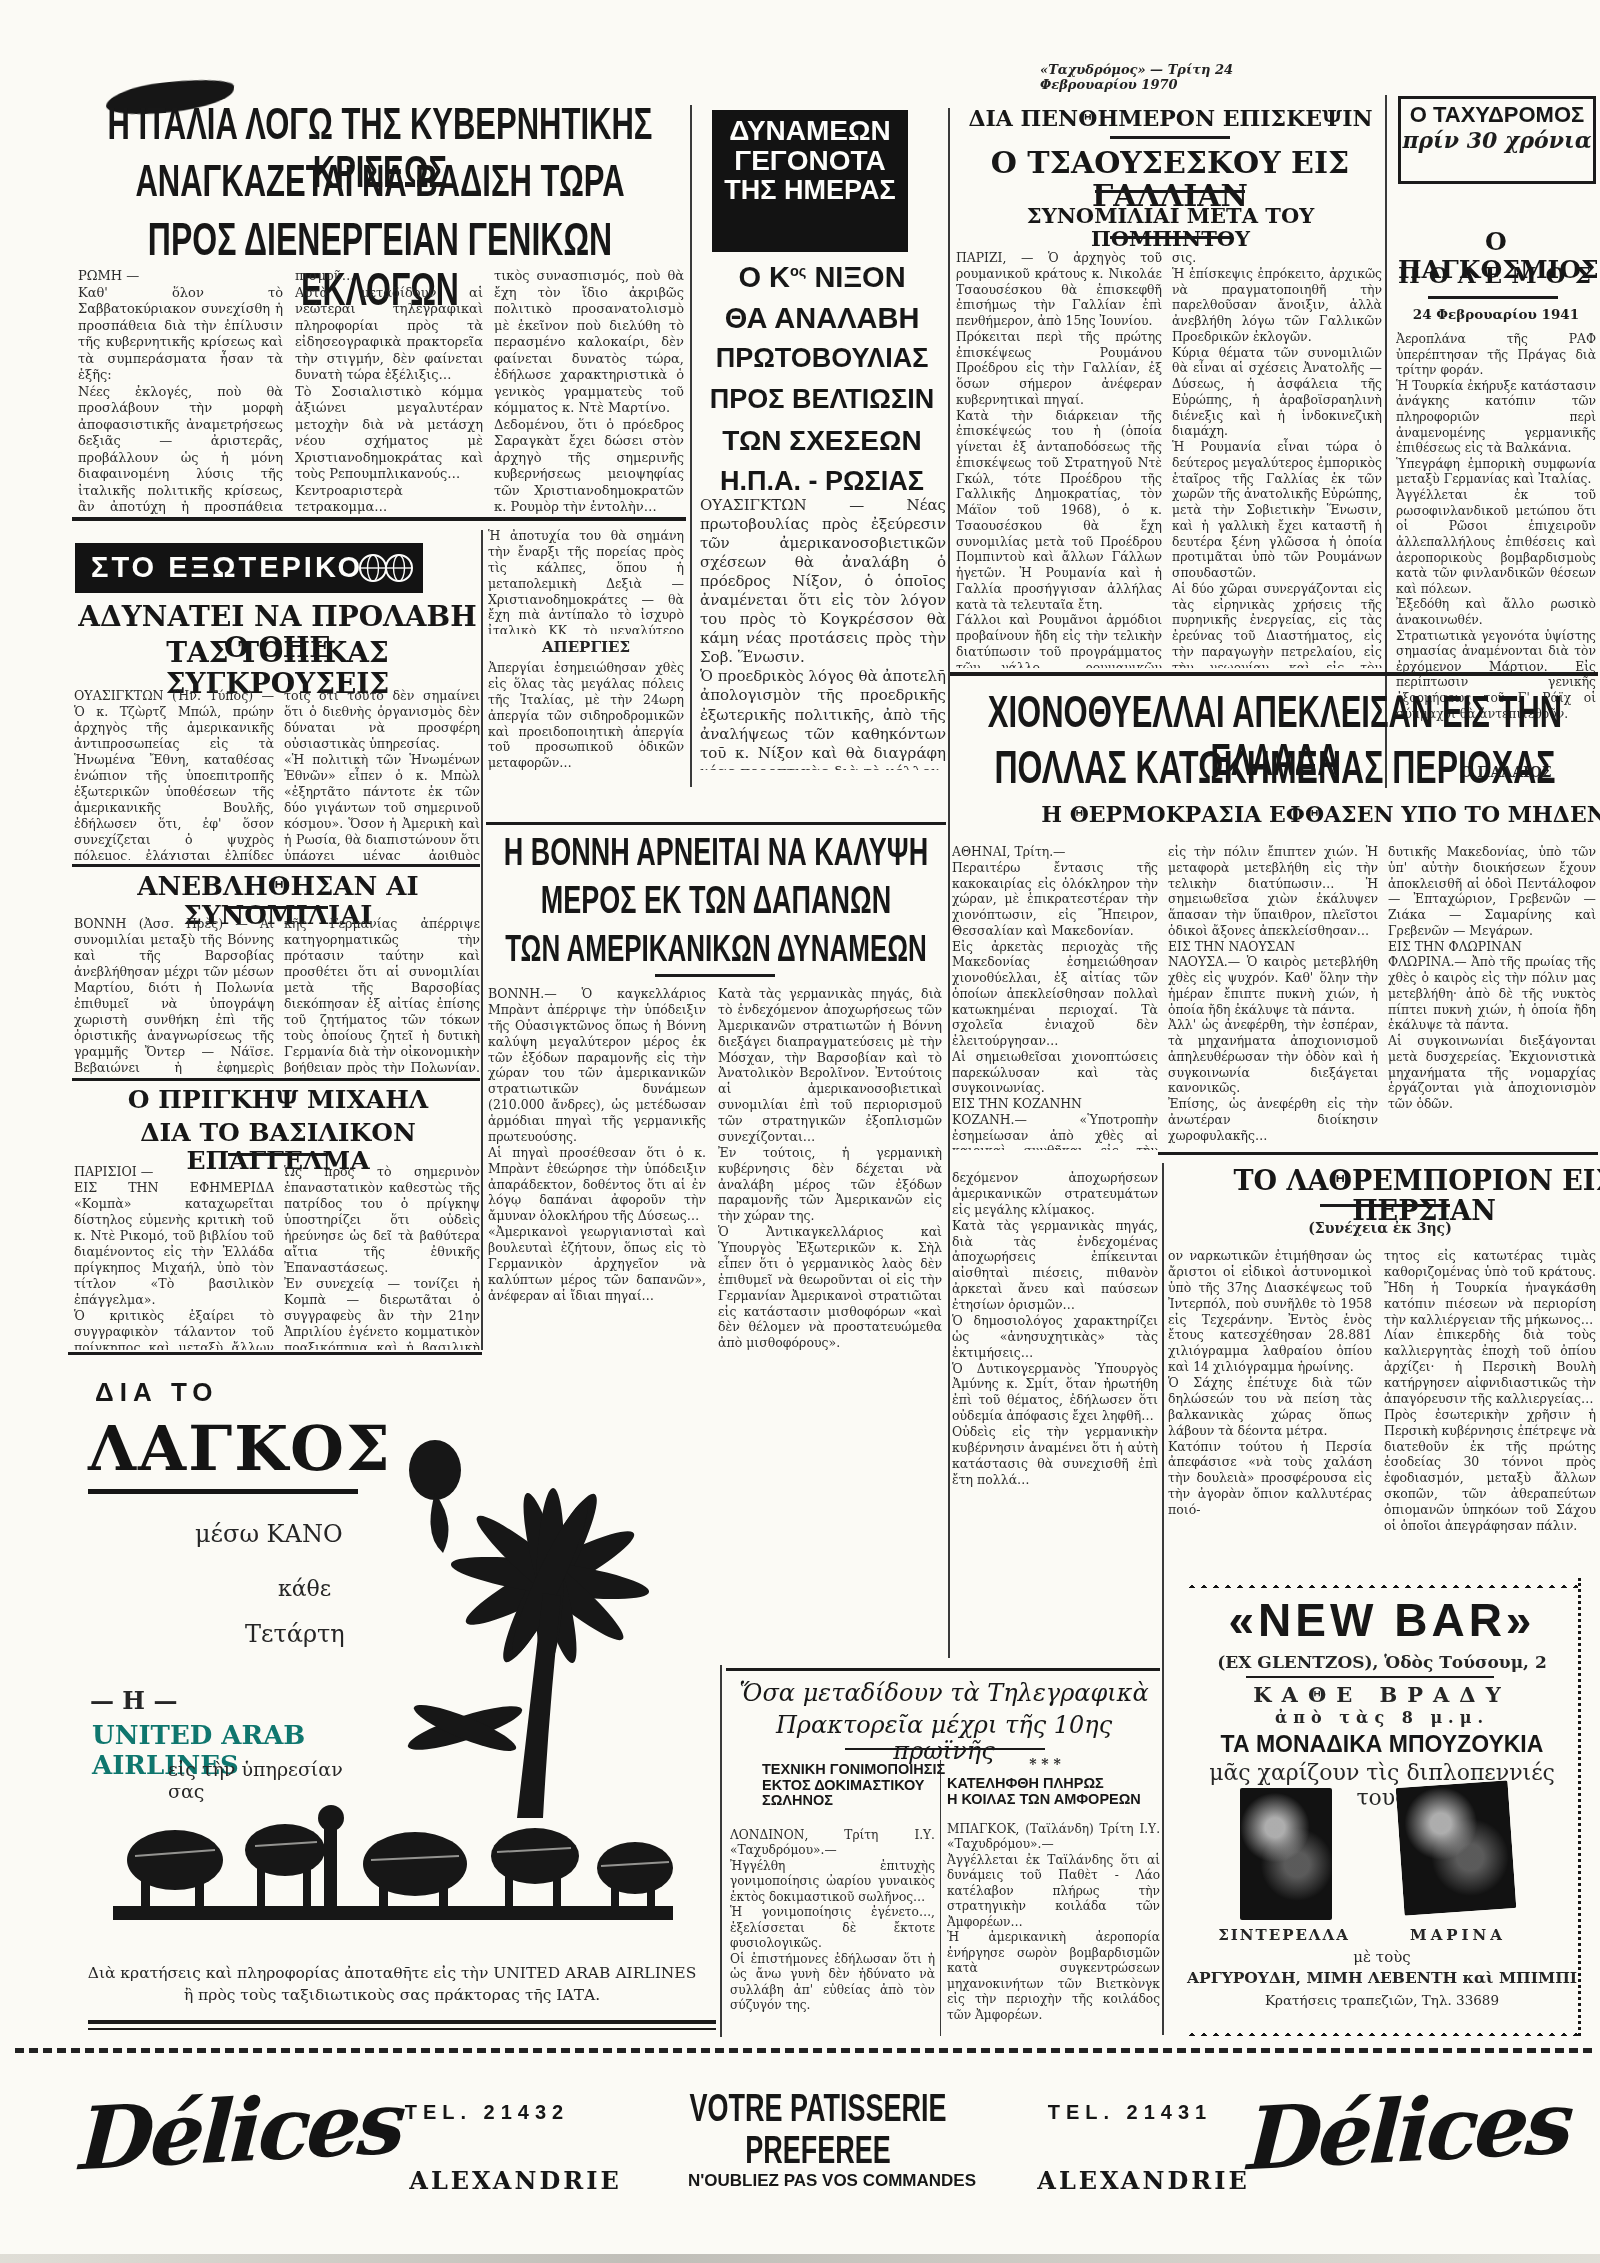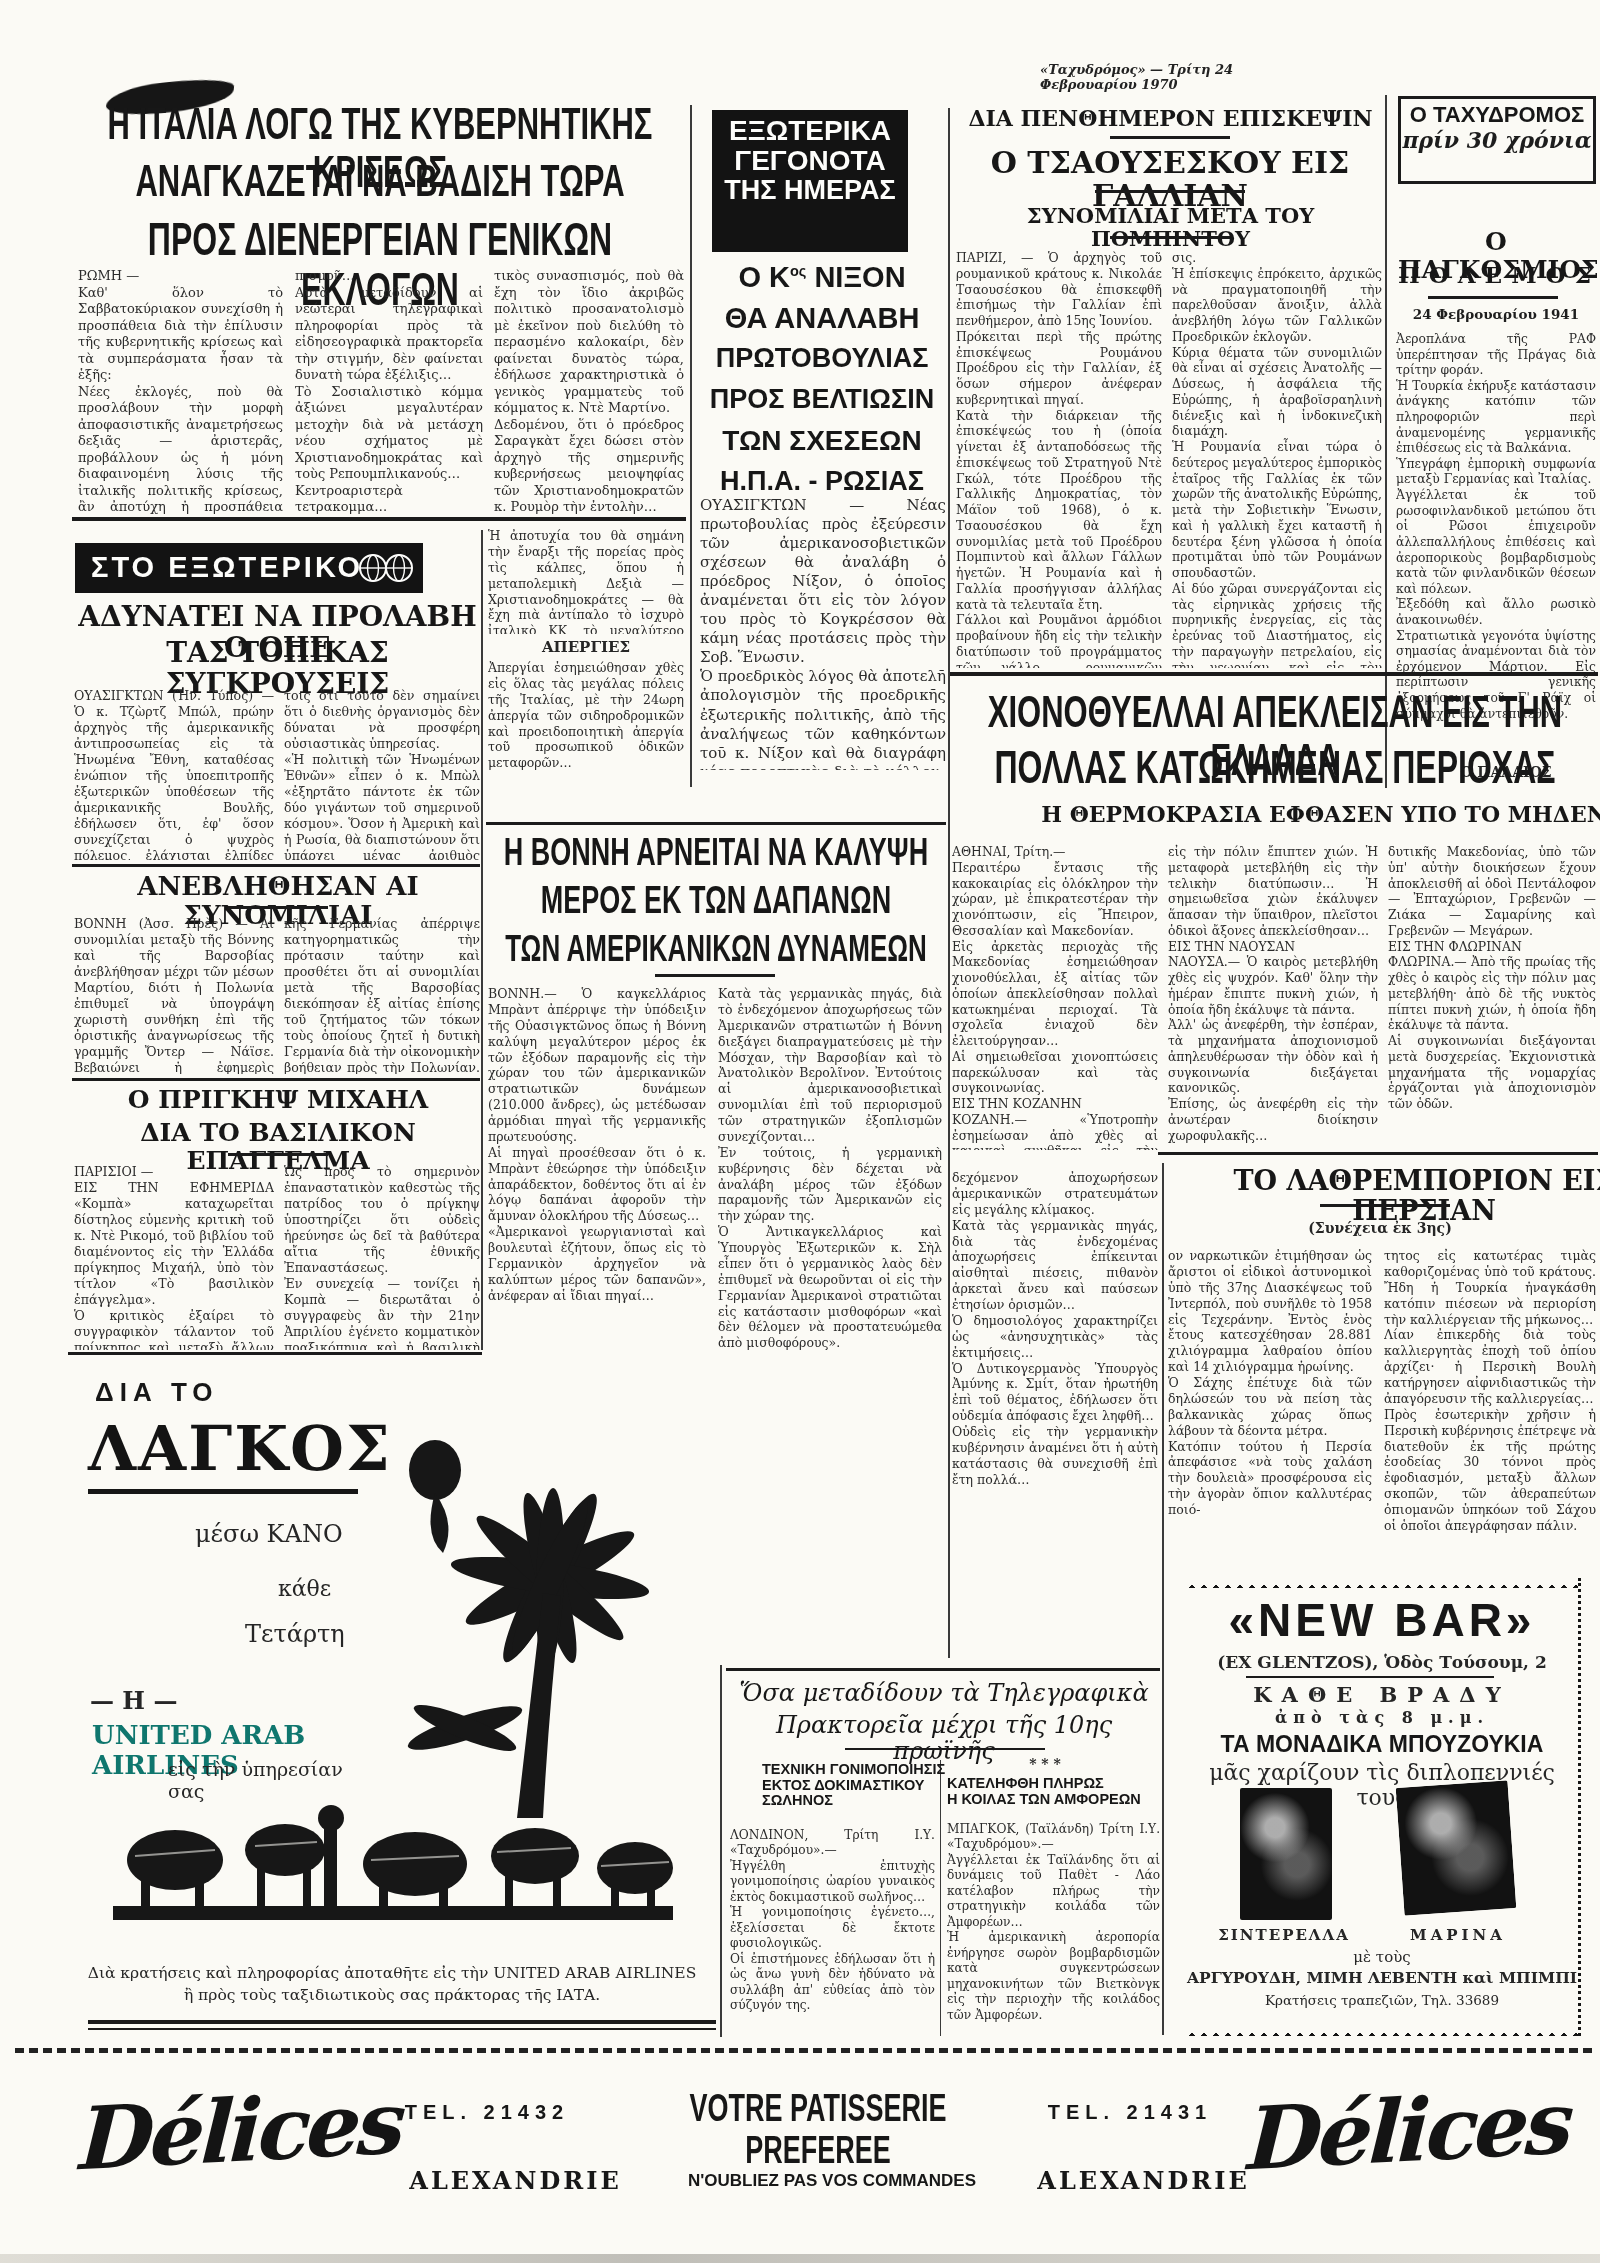--- a/index.html
+++ b/index.html
@@ -53,21 +53,21 @@
   <div class="abs body" style="left:488px;top:660px;width:196px;height:126px;font-size:12.5px;">Ἀπεργίαι ἐσημειώθησαν χθὲς εἰς ὅλας τὰς μεγάλας πόλεις τῆς Ἰταλίας, μὲ τὴν 24ωρη ἀπεργία τῶν σιδηροδρομικῶν καὶ προειδοποιητικὴ ἀπεργία τοῦ προσωπικοῦ ὁδικῶν μεταφορῶν…</div>
 
   <div class="abs vrule" style="left:690px;top:105px;width:2px;height:682px;"></div>
   <div class="abs vrule" style="left:948px;top:108px;width:2px;height:1550px;"></div>
   <div class="abs vrule" style="left:1385px;top:95px;width:2px;height:693px;"></div>
   <div class="abs vrule" style="left:481px;top:530px;width:2px;height:820px;"></div>
   <div class="abs vrule" style="left:720px;top:1665px;width:2px;height:372px;"></div>
   <div class="abs vrule" style="left:1162px;top:1163px;width:2px;height:872px;"></div>
 
   <div class="abs blackbox" style="left:712px;top:110px;width:196px;height:136px;text-align:center;padding-top:6px;">
-    <div class="hl" style="font-size:28px;color:#fdfdfb;">ΕΞΩΤΕΡΙΚΑ</div>
+    <div class="hl" style="font-size:28px;color:#fdfdfb;">ΔΥΝΑΜΕΩΝ</div>
     <div class="hl" style="font-size:28px;color:#fdfdfb;">ΓΕΓΟΝΟΤΑ</div>
     <div class="hl" style="font-size:27px;color:#fdfdfb;">ΤΗΣ ΗΜΕΡΑΣ</div>
   </div>
   <div class="abs hl" style="left:698px;top:262px;width:248px;font-size:29px;">
     <span>Ο Κ</span><sup>ος</sup><span> ΝΙΞΟΝ</span>
   </div>
   <div class="abs hl" style="left:698px;top:303px;width:248px;font-size:29px;">ΘΑ ΑΝΑΛΑΒΗ</div>
   <div class="abs hl" style="left:698px;top:344px;width:248px;font-size:27px;">ΠΡΩΤΟΒΟΥΛΙΑΣ</div>
   <div class="abs hl" style="left:698px;top:385px;width:248px;font-size:27px;">ΠΡΟΣ ΒΕΛΤΙΩΣΙΝ</div>
   <div class="abs hl" style="left:698px;top:426px;width:248px;font-size:28px;">ΤΩΝ ΣΧΕΣΕΩΝ</div>

